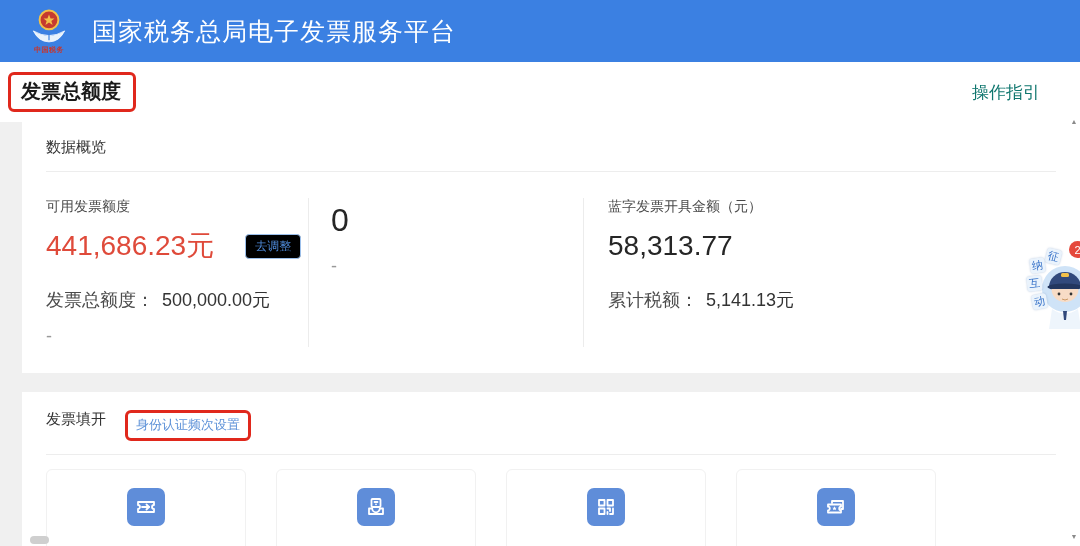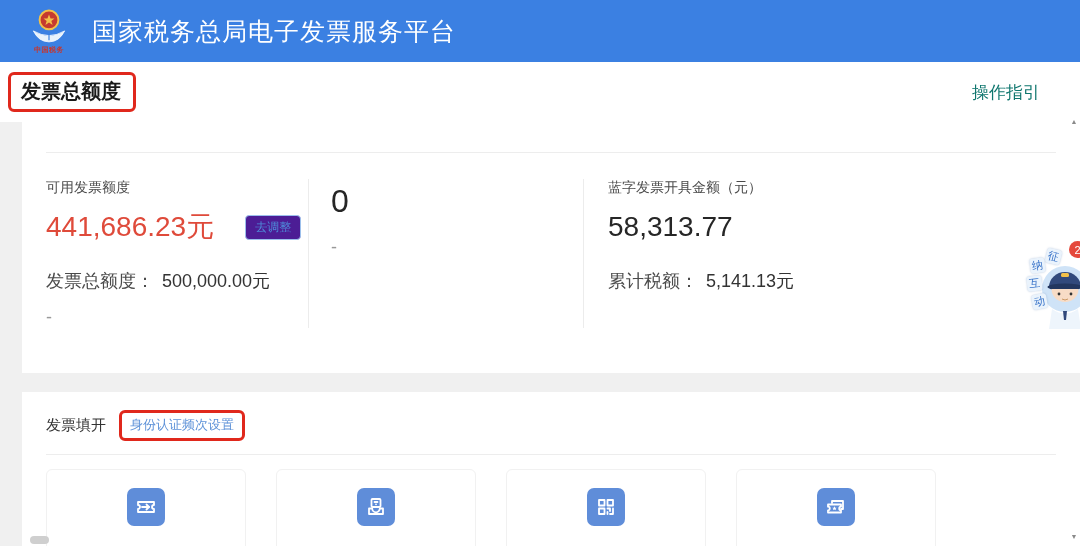--- a/index.html
+++ b/index.html
@@ -39,28 +39,28 @@
   .col-2{flex:0 0 274px;padding-left:22px;}
   .col-3{flex:1 1 auto;padding-left:24px;}
   .vdiv{width:1px;background:#ececec;align-self:stretch;}
   .stat-label{font-size:14px;color:#4a4a4a;margin-bottom:8px;}
   .value-row{display:flex;align-items:center;gap:31px;height:44px;}
   .big{font-size:28px;color:#262626;}
   .big.red{color:#df4a3a;}
   .big.zero{font-size:32px;}
   .adjust-btn{
     font-size:12px;color:#4e8ad9;border:1px solid #9cc0ec;border-radius:4px;
-    background:#4c1d95;padding:3px 9px;cursor:pointer;font-family:inherit;
+    background:#000000;padding:3px 9px;cursor:pointer;font-family:inherit;
   }
   .sub-row{font-size:18px;color:#333;margin-top:20px;}
   .sub-row .s-label{color:#4a4a4a;margin-right:8px;}
   .sub-row.dash-row{color:#999;margin-top:14px;}
   
   .panel-fill{margin-top:19px;height:160px;padding:18px 24px 0;}
-  .fill-head{display:flex;align-items:center;gap:13px;}
+  .fill-head{display:flex;align-items:flex-start;gap:19px;}
   .red-box.small{padding:3px 8px 4px;}
   .auth-link{font-size:13px;color:#5e92d8;text-decoration:none;cursor:pointer;}
   .divider.fill{margin-top:13px;}
   .cards{display:flex;gap:30px;margin-top:14px;}
   .card{
     width:200px;height:130px;border:1px solid #f1f1f1;border-radius:6px;
     display:flex;justify-content:center;padding-top:18px;box-sizing:border-box;
     background:#fff;cursor:pointer;
   }
   .card-icon{
@@ -111,20 +111,21 @@
 <div class="title-bar">
   <span class="red-box big">
     <h1 class="page-title">发票总额度</h1>
   </span>
   <a class="guide-link">操作指引</a>
 </div>
 
 <main>
 
   <section class="panel panel-overview">
+    <div class="sec-title">数据概览</div>
     <div class="divider"></div>
     <div class="stats">
 
       <div class="col col-1">
         <div class="stat-label">可用发票额度</div>
         <div class="value-row">
           <span class="big red">441,686.23元</span>
           <button class="adjust-btn">去调整</button>
         </div>
         <div class="sub-row">

